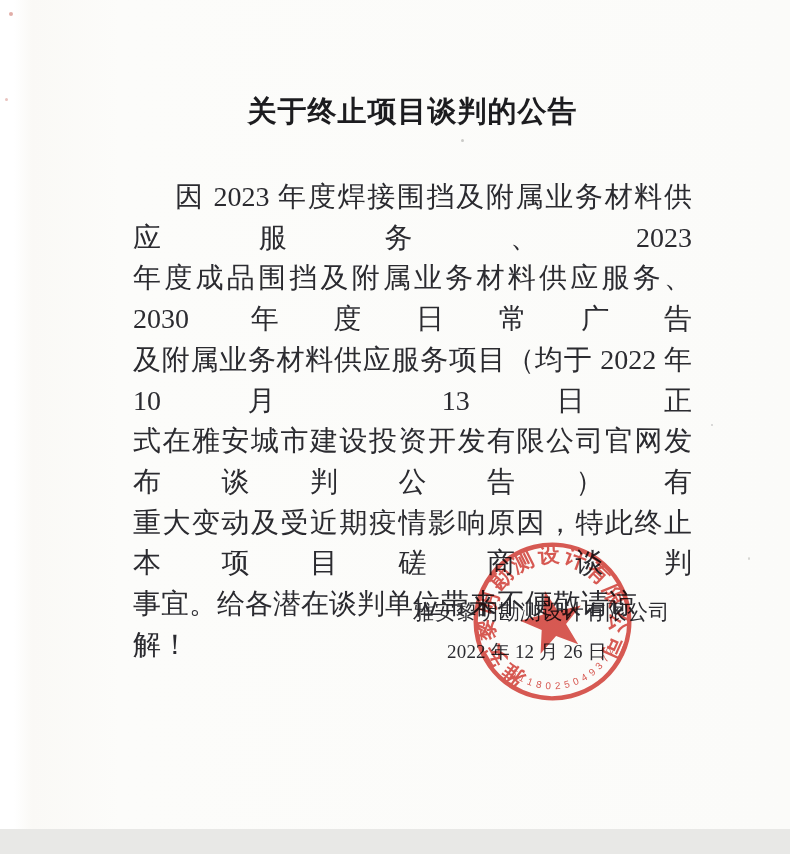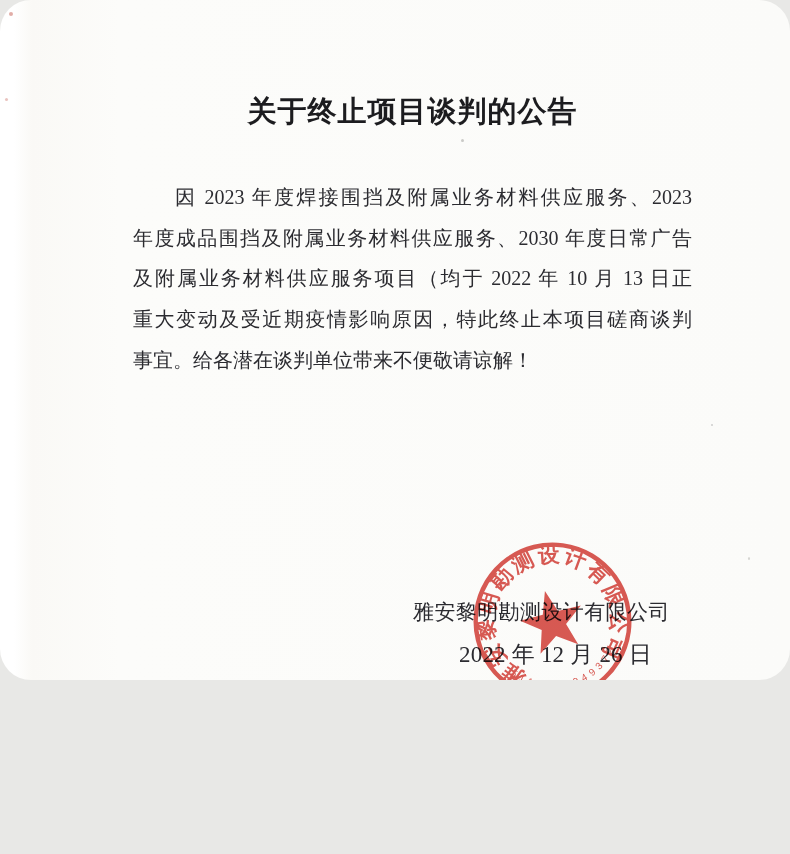--- a/index.html
+++ b/index.html
@@ -3,67 +3,65 @@
 <meta charset="utf-8">
 <title>scanned-announcement</title>
 <style>
   html,body{margin:0;padding:0;}
   body{
     background:#e8e8e6;
     font-family:"Liberation Serif","DejaVu Serif",serif;
   }
   .page{
     position:relative;
-    width:790px;height:680px;
+    width:790px;height:829px;
     margin:0 auto;
     background:linear-gradient(to right,#ffffff 0px,#ffffff 14px,#faf9f6 32px,#fcfcfa 120px,#fbfbf9 100%);
     overflow:hidden;
     color:#26262a;
-    border-radius:31px;
   }
   .doc-title{
     position:absolute;
     left:133px;top:92px;width:559px;
     margin:0;
     text-align:center;
     font-family:"Liberation Sans","DejaVu Sans",sans-serif;
     font-weight:700;
     font-size:29px;
     letter-spacing:1px;
     color:#1c1c1f;
   }
   .body-text{
     position:absolute;
     left:133px;top:177px;width:559px;
-    font-size:20px;
+    font-size:28px;
     line-height:40.7px;
     color:#2b2b30;
   }
   .line{width:559px;}
   .line.just{
     text-align:justify;
     text-align-last:justify;
   }
   .line.indent{ text-indent:42px; }
   .sig-company{
     position:absolute;
     left:413px;top:598px;
     font-size:21px;
     letter-spacing:0.4px;
     color:#2b2b30;
     z-index:2;
   }
   .sig-date{
     position:absolute;
     left:447px;top:639px;
-    font-size:23px;
+    font-size:19px;
     letter-spacing:0.2px;
     color:#2b2b30;
     z-index:2;
-    margin-left:12px;
   }
   .seal{
     position:absolute;
     left:470px;top:539px;
     width:165px;height:165px;
     z-index:3;
     mix-blend-mode:multiply;
     opacity:0.88;
   }
   .speck{
@@ -77,20 +75,21 @@
 <body>
 
 <div class="page">
 
   <h1 class="doc-title">关于终止项目谈判的公告</h1>
 
   <div class="body-text">
     <div class="line just indent">因 2023 年度焊接围挡及附属业务材料供应服务、2023</div>
     <div class="line just">年度成品围挡及附属业务材料供应服务、2030 年度日常广告</div>
     <div class="line just">及附属业务材料供应服务项目（均于 2022 年 10 月 13 日正</div>
+    <div class="line just">式在雅安城市建设投资开发有限公司官网发布谈判公告）有</div>
     <div class="line just">重大变动及受近期疫情影响原因，特此终止本项目磋商谈判</div>
     <div class="line">事宜。给各潜在谈判单位带来不便敬请谅解！</div>
   </div>
 
   <div class="sig-company">雅安黎明勘测设计有限公司</div>
 
   <div class="sig-date">2022 年 12 月 26 日</div>
 
   <svg class="seal" viewBox="0 0 200 200">
     <g transform="rotate(-14 100 100)">

